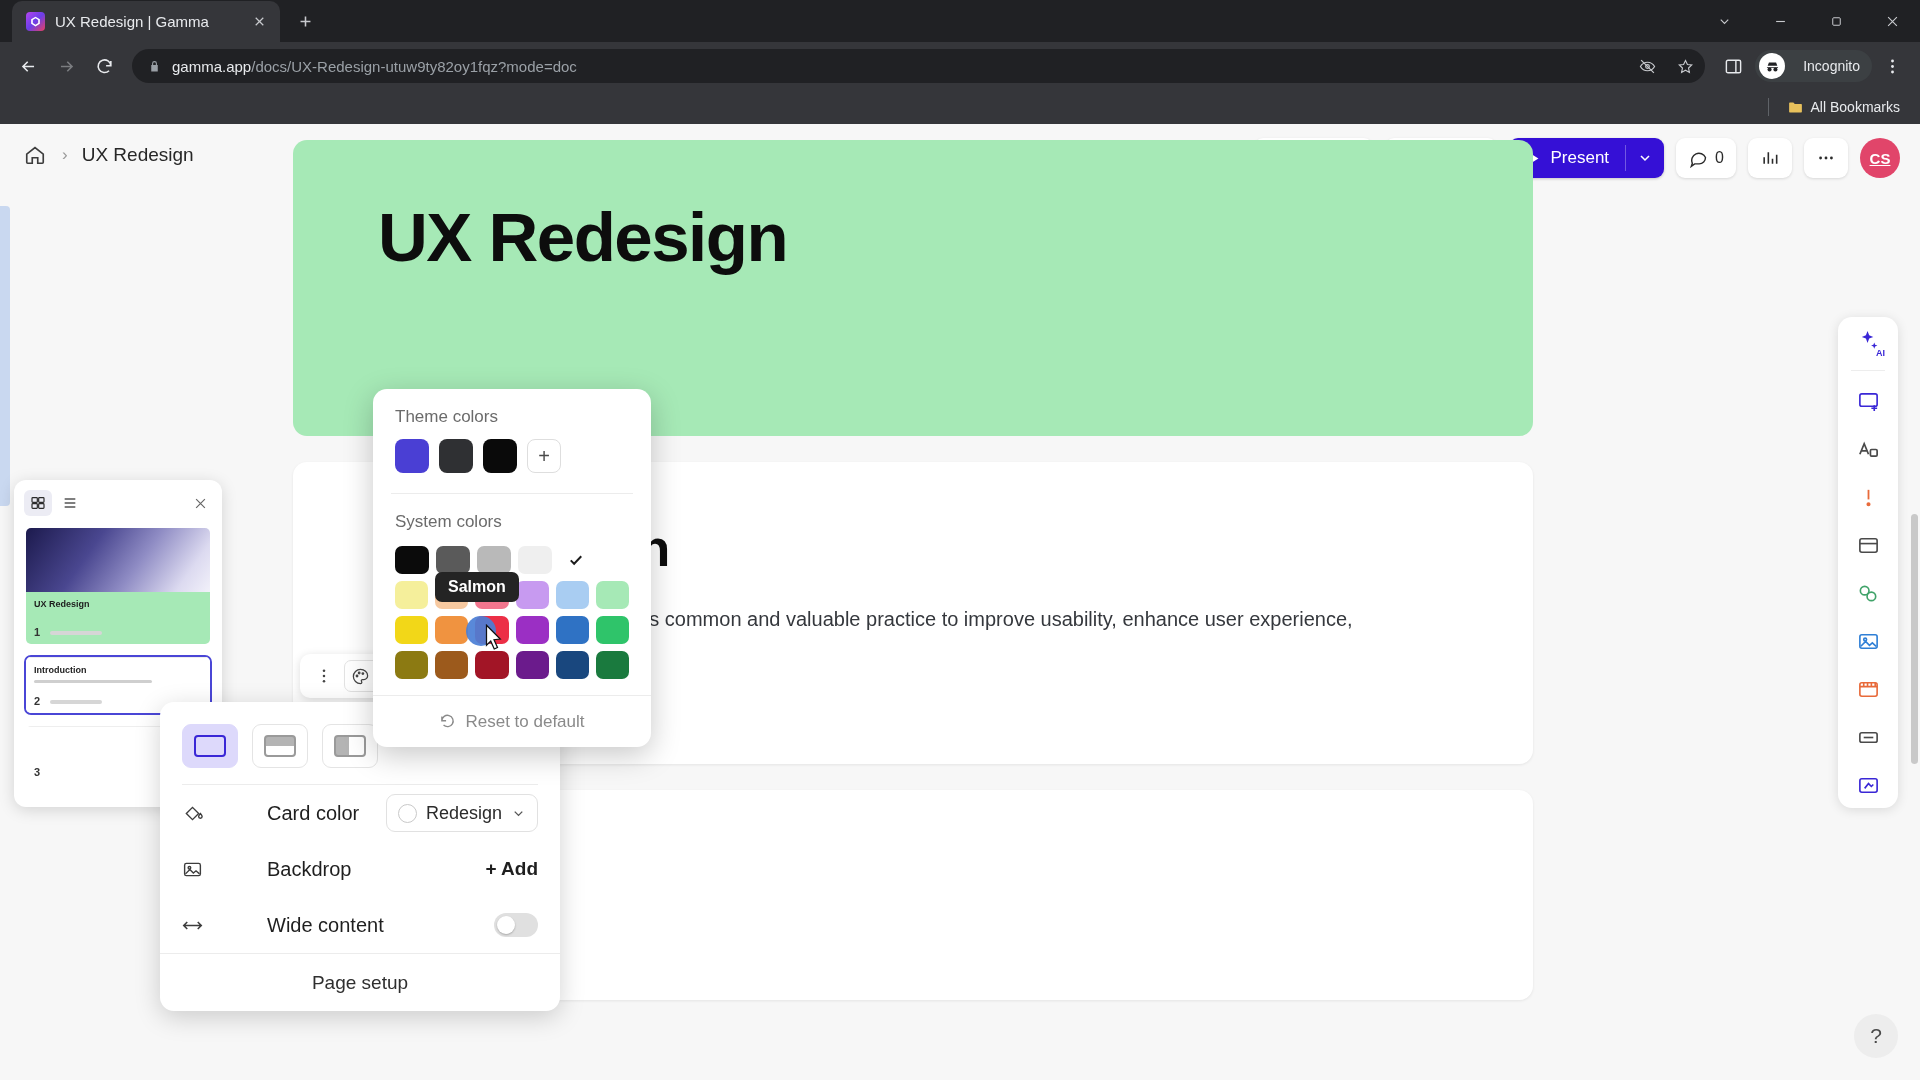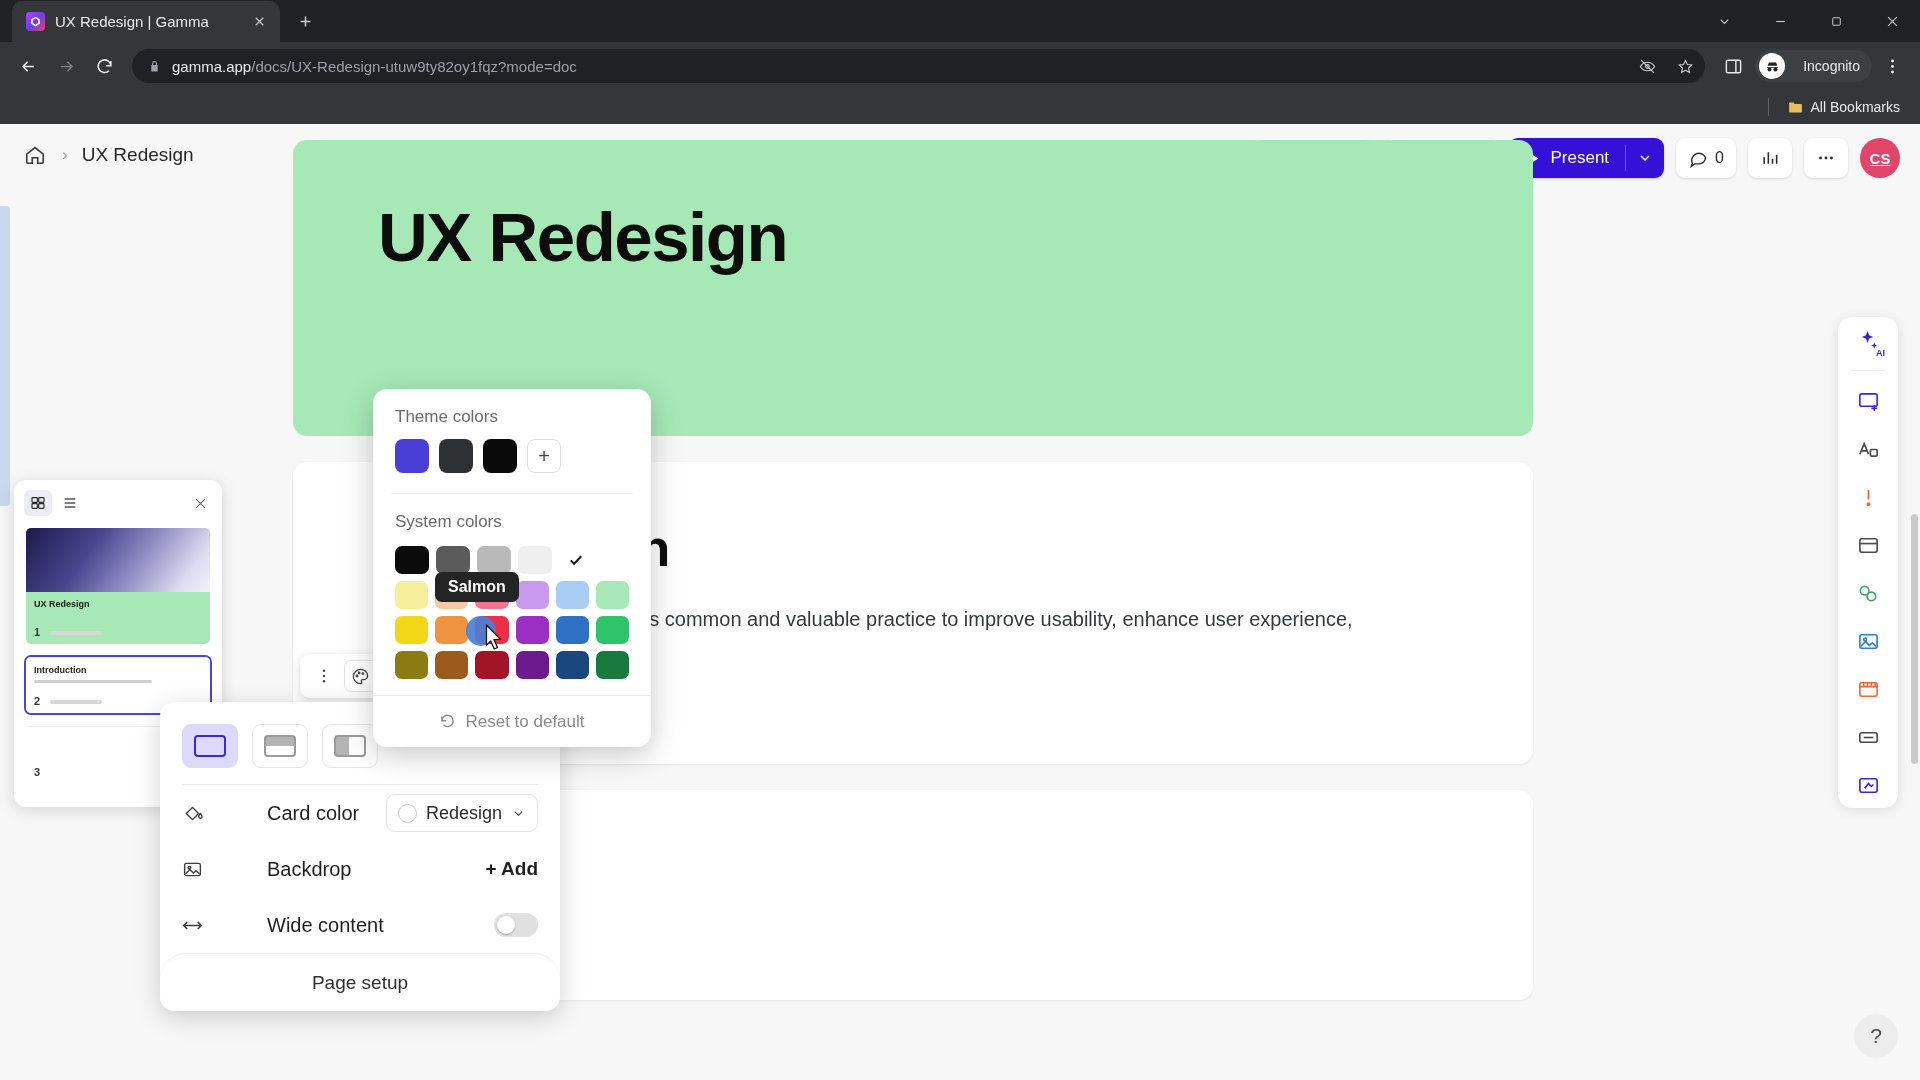--- a/index.html
+++ b/index.html
@@ -169,21 +169,21 @@
   .color-select {
     display:flex; align-items:center; gap: 9px; height: 38px; border:1px solid #e1e1e1; border-radius: 9px;
     padding: 0 11px; font-size: 18px; color:#2b2b2b;
   }
   .color-chip { width: 19px; height:19px; border-radius: 50%; border: 1.5px solid #c9c9c9; background:#fff;}
   .color-select svg { width: 15px; height: 15px; color:#555;}
   .toggle { width: 44px; height: 24px; border-radius: 12px; background:#e0e0e0; position:relative;}
   .toggle::after { content:""; position:absolute; left: 3px; top: 3px; width:18px;height:18px;border-radius:50%;background:#fff;box-shadow:0 1px 2px rgba(0,0,0,.25);}
   .addlink { font-size: 19px; color:#1f1f1f; font-weight: 600;}
   .pagesetup { height: 58px; border-top:1px solid #ececec; display:flex;align-items:center;justify-content:center;
-    font-size: 19px; color:#2f2f2f;border-radius:26px; }
+    font-size: 19px; color:#2f2f2f; }
 
   
   .picker {
     position:absolute; left: 373px; top: 265px; width: 278px; background:#fff; border-radius: 14px;
     box-shadow: 0 8px 30px rgba(0,0,0,.22); z-index: 30; padding: 18px 0 0 0;
   }
   .pk-head { font-size: 17px; color:#6b6b6b; padding: 0 22px 12px 22px;}
   .pk-row { display:flex; gap: 10px; padding: 0 22px; }
   .sw { width: 34px; height: 34px; border-radius: 8px; }
   .sw.plus { border:1px solid #dedede; background:#fff; display:flex;align-items:center;justify-content:center;color:#4a4a4a;font-size:20px;}

